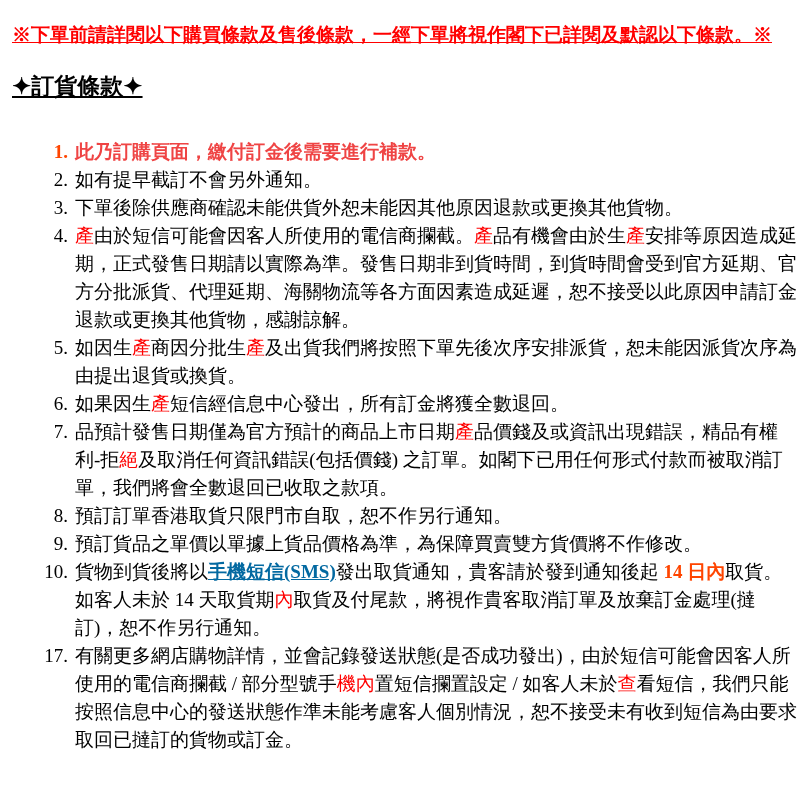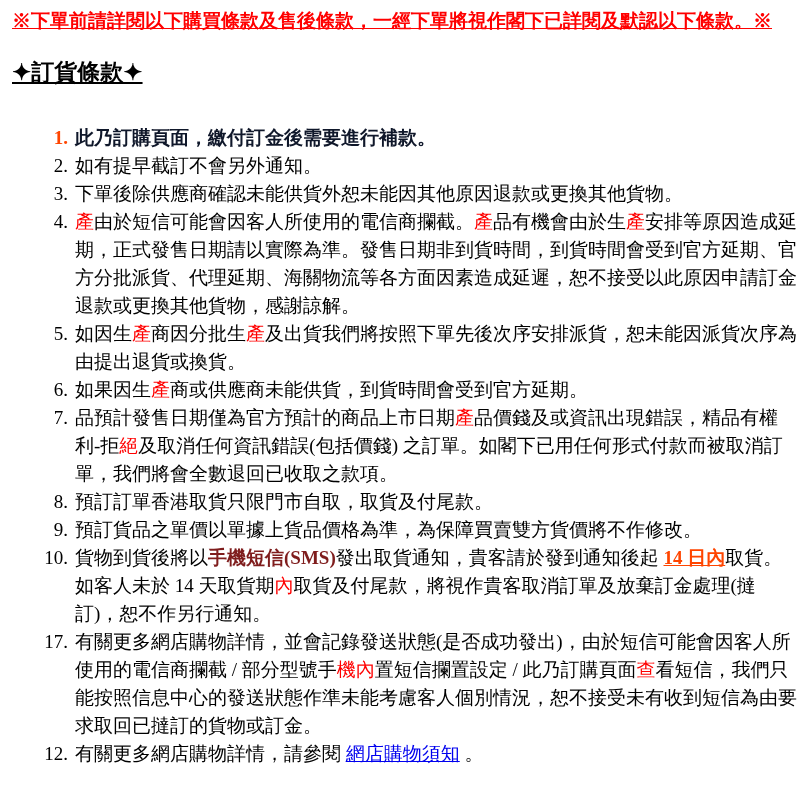--- a/index.html
+++ b/index.html
@@ -7,21 +7,21 @@
     padding: 0;
     background: #ffffff;
     font-family: "Liberation Serif", "DejaVu Serif", serif;
     color: #000000;
   }
   .page {
     width: 809px;
     height: 812px;
     overflow: hidden;
     box-sizing: border-box;
-    padding: 6px 8px 8px 10px;
+    padding: 20px 8px 8px 10px;
   }
   .warning {
     margin: 2px 0 0 2px;
     font-size: 19px;
     line-height: 26px;
     font-weight: bold;
     color: #ff0000;
     text-decoration: underline;
   }
   .section-title {
@@ -45,24 +45,24 @@
   .term-number {
     flex: 0 0 42px;
     text-align: right;
     padding-right: 7px;
     white-space: nowrap;
   }
   .term-content {
     width: 722px;
   }
   .red-char { color: #ff0000; }
-  .emphasis { color: #0f172a; font-weight: bold; }
+  .emphasis { color: #ef4444; font-weight: bold; }
   .term.em .term-number { color: #ff4500; font-weight: bold; }
-  .bold-underline { font-weight: bold; color: #7f1d1d; }
-  .highlight { color: #ff4500; font-weight: bold; text-decoration: underline; }
+  .bold-underline { font-weight: bold; text-decoration: underline; color: #0369a1; }
+  .highlight { color: #ff4500; font-weight: bold; }
   .link-text { color: #0000ee; text-decoration: underline; cursor: pointer; }
 </style>
 </head>
 <body>
 
 <div class="page">
   <p class="warning">※下單前請詳閱以下購買條款及售後條款，一經下單將視作閣下已詳閱及默認以下條款。※</p>
 
   <h2 class="section-title">✦訂貨條款✦</h2>
 
@@ -82,40 +82,36 @@
       <div class="term">
         <span class="term-number">4.</span>
         <span class="term-content"><span class="red-char">產</span><span>由於短信可能會因客人所使用的電信商攔截。</span><span class="red-char">產</span><span>品有機會由於生</span><span class="red-char">產</span><span>安排等原因造成延期，正式發售日期請以實際為準。發售日期非到貨時間，到貨時間會受到官方延期、官方分批派貨、代理延期、海關物流等各方面因素造成延遲，恕不接受以此原因申請訂金退款或更換其他貨物，感謝諒解。</span></span>
       </div>
       <div class="term">
         <span class="term-number">5.</span>
         <span class="term-content"><span>如因生</span><span class="red-char">產</span><span>商因分批生</span><span class="red-char">產</span><span>及出貨我們將按照下單先後次序安排派貨，恕未能因派貨次序為由提出退貨或換貨。</span></span>
       </div>
       <div class="term">
         <span class="term-number">6.</span>
-        <span class="term-content"><span>如果因生</span><span class="red-char">產</span><span>商或供應商未能供貨，到貨時間會受到官方延期。</span></span>
+        <span class="term-content"><span>如果因生</span><span class="red-char">產</span><span>短信經信息中心發出，所有訂金將獲全數退回。</span></span>
       </div>
       <div class="term">
         <span class="term-number">7.</span>
         <span class="term-content"><span>品預計發售日期僅為官方預計的商品上市日期</span><span class="red-char">產</span><span>品價錢及或資訊出現錯誤，精品有權利-拒</span><span class="red-char">絕</span><span>及取消任何資訊錯誤(包括價錢) 之訂單。如閣下已用任何形式付款而被取消訂單，我們將會全數退回已收取之款項。</span></span>
       </div>
       <div class="term">
         <span class="term-number">8.</span>
-        <span class="term-content"><span>預訂訂單香港取貨只限門市自取，取貨及付尾款。</span></span>
+        <span class="term-content"><span>預訂訂單香港取貨只限門市自取，恕不作另行通知。</span></span>
       </div>
       <div class="term">
         <span class="term-number">9.</span>
         <span class="term-content"><span>預訂貨品之單價以單據上貨品價格為準，為保障買賣雙方貨價將不作修改。</span></span>
       </div>
       <div class="term">
         <span class="term-number">10.</span>
         <span class="term-content"><span>貨物到貨後將以</span><span class="bold-underline">手機短信(SMS)</span><span>發出取貨通知，貴客請於發到通知後起 </span><span class="highlight">14 日內</span><span>取貨。如客人未於 14 天取貨期</span><span class="red-char">內</span><span>取貨及付尾款，將視作貴客取消訂單及放棄訂金處理(撻訂)，恕不作另行通知。</span></span>
       </div>
       <div class="term">
         <span class="term-number">17.</span>
-        <span class="term-content"><span>有關更多網店購物詳情，並會記錄發送狀態(是否成功發出)，由於短信可能會因客人所使用的電信商攔截 / 部分型號手</span><span class="red-char">機內</span><span>置短信攔置設定 / 此乃訂購頁面</span><span class="red-char">查</span><span>看短信，我們只能按照信息中心的發送狀態作準未能考慮客人個別情況，恕不接受未有收到短信為由要求取回已撻訂的貨物或訂金。</span></span>
-      </div>
-      <div class="term">
-        <span class="term-number">12.</span>
-        <span class="term-content"><span>有關更多網店購物詳情，請參閱 </span><a class="link-text">網店購物須知</a><span> 。</span></span>
+        <span class="term-content"><span>有關更多網店購物詳情，並會記錄發送狀態(是否成功發出)，由於短信可能會因客人所使用的電信商攔截 / 部分型號手</span><span class="red-char">機內</span><span>置短信攔置設定 / 如客人未於</span><span class="red-char">查</span><span>看短信，我們只能按照信息中心的發送狀態作準未能考慮客人個別情況，恕不接受未有收到短信為由要求取回已撻訂的貨物或訂金。</span></span>
       </div>
     </div>
 </div>
 
 </body></html>

